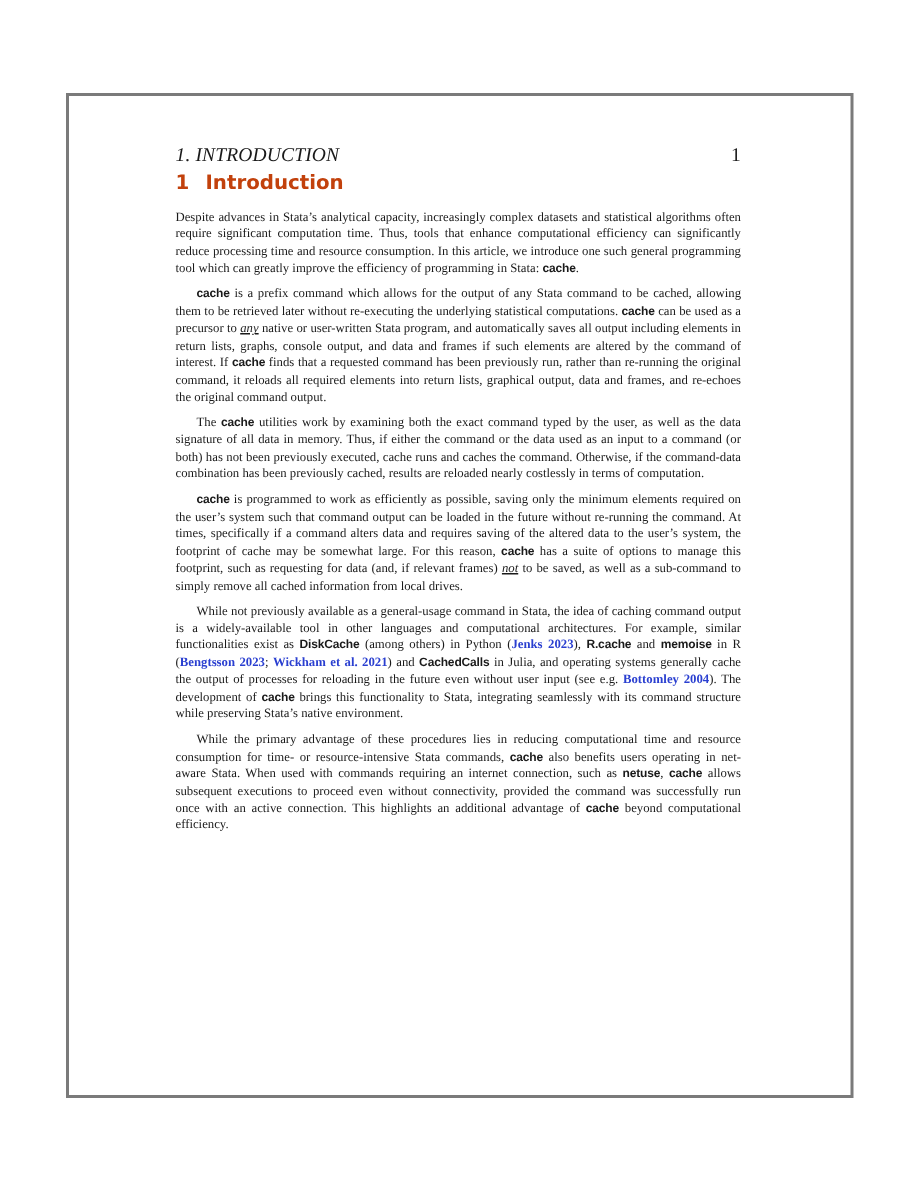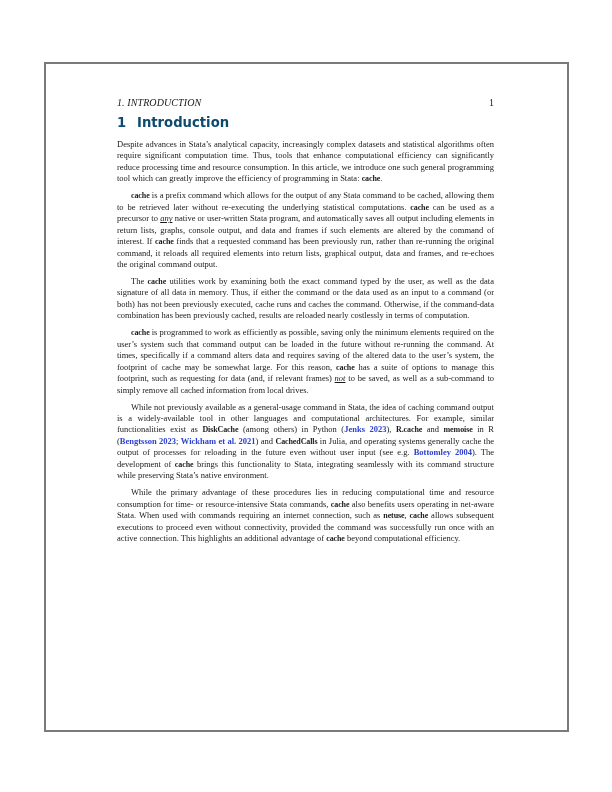--- a/index.html
+++ b/index.html
@@ -8,36 +8,36 @@
     position: absolute; left: 44px; top: 62px; width: 521px; height: 666px;
     border: 2px solid #7a7a7a; box-sizing: content-box;
   }
   .content {
     position: absolute; left: 117px; top: 97px; width: 377px;
     font-family: "DejaVu Serif", serif; color: #1a1a1a;
   }
   .running-head {
     display: flex; justify-content: space-between;
     font-family: "Liberation Serif", serif; font-style: italic;
-    font-size: 10px; height: 12px; line-height: 12px; letter-spacing: 0.1px;
+    font-size: 13px; height: 12px; line-height: 12px; letter-spacing: 0.1px;
   }
   .running-head .pg { font-style: normal; }
   h1.section-title {
     margin: 5px 0 0 0; font-family: "DejaVu Sans", sans-serif; font-weight: bold;
-    font-size: 13.2px; line-height: 18px; color: #0c4a6e;
+    font-size: 13.2px; line-height: 18px; color: #c2410c;
   }
   h1 .num { display: inline-block; width: 20px; }
   .body-text {
     margin-top: 7px;
     font-family: "Liberation Serif", serif; font-size: 8.5px; line-height: 11.45px;
     text-align: justify; hyphens: auto;
   }
   .body-text p { margin: 0 0 5.5px 0; text-indent: 14px; }
   .body-text p.first { text-indent: 0; }
-  .tt { font-family: Liberation Serif, serif; font-weight: bold; font-size: 8px; letter-spacing: -0.1px; }
+  .tt { font-family: Liberation Sans, sans-serif; font-weight: bold; font-size: 8px; letter-spacing: -0.1px; }
   .em { font-style: italic; text-decoration: underline; }
   .cite { color: #2a3fd0; font-weight: bold; }
 </style>
 </head>
 <body>
 
 <div class="page-frame"></div>
 
 <div class="content">
   <div class="running-head">

